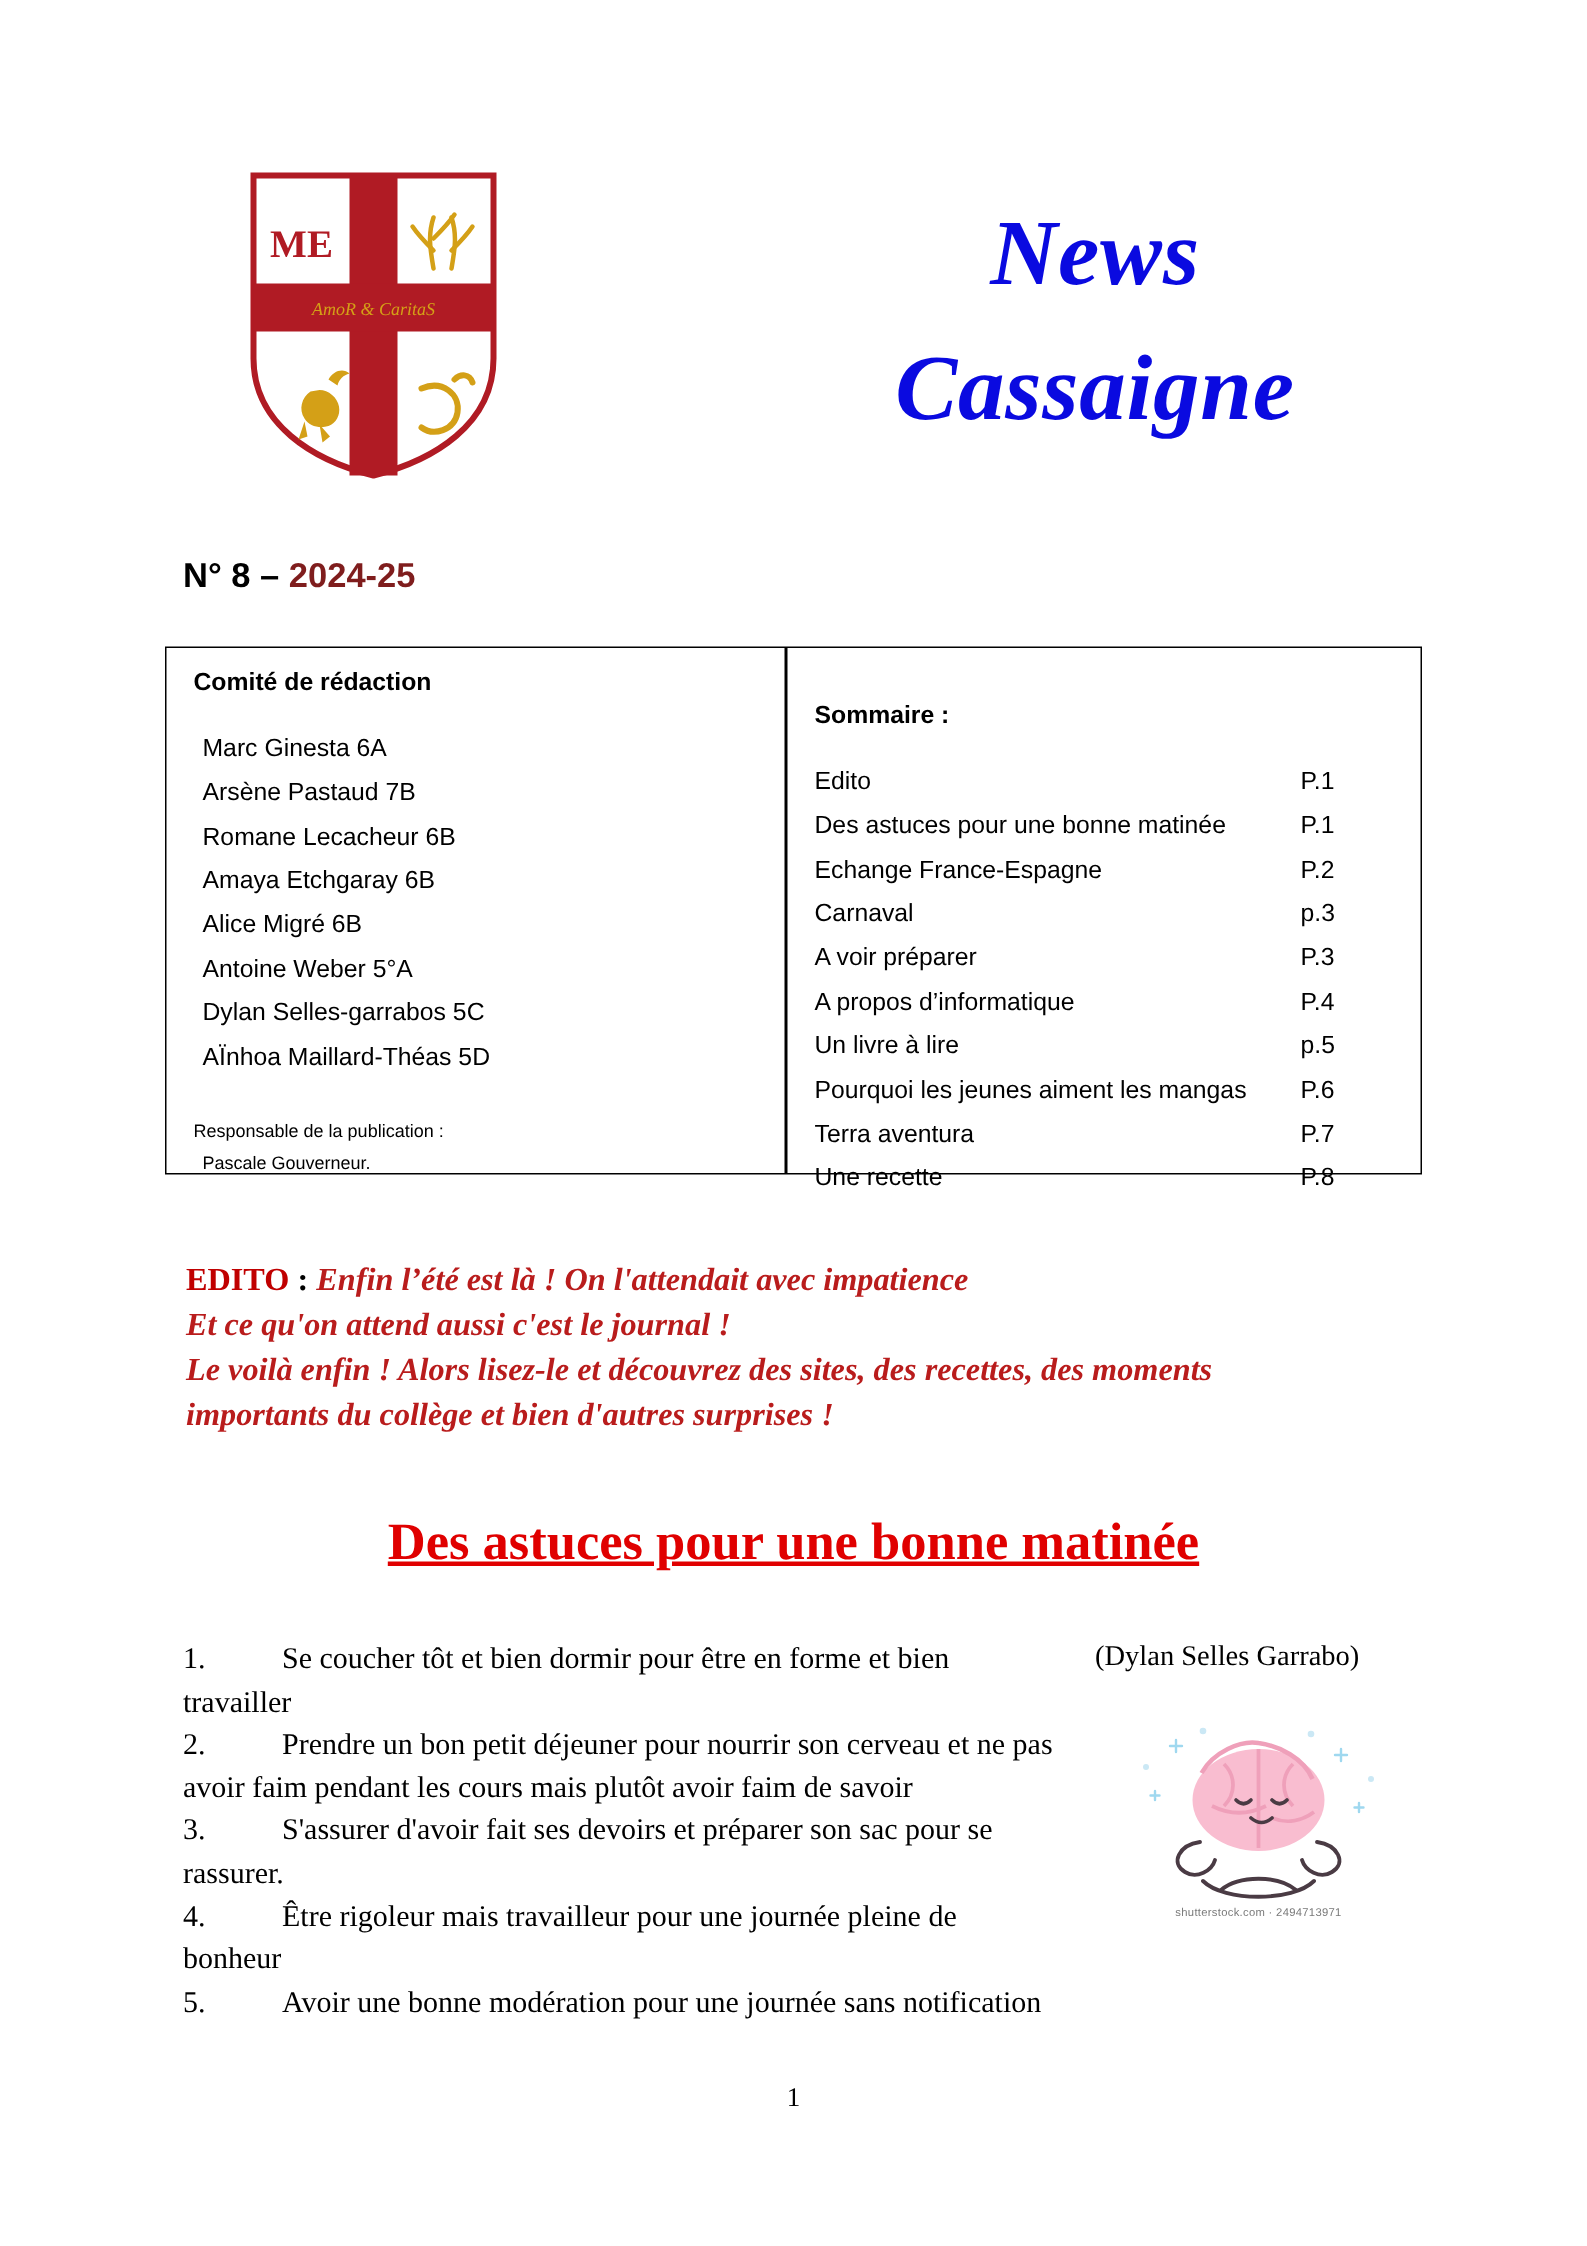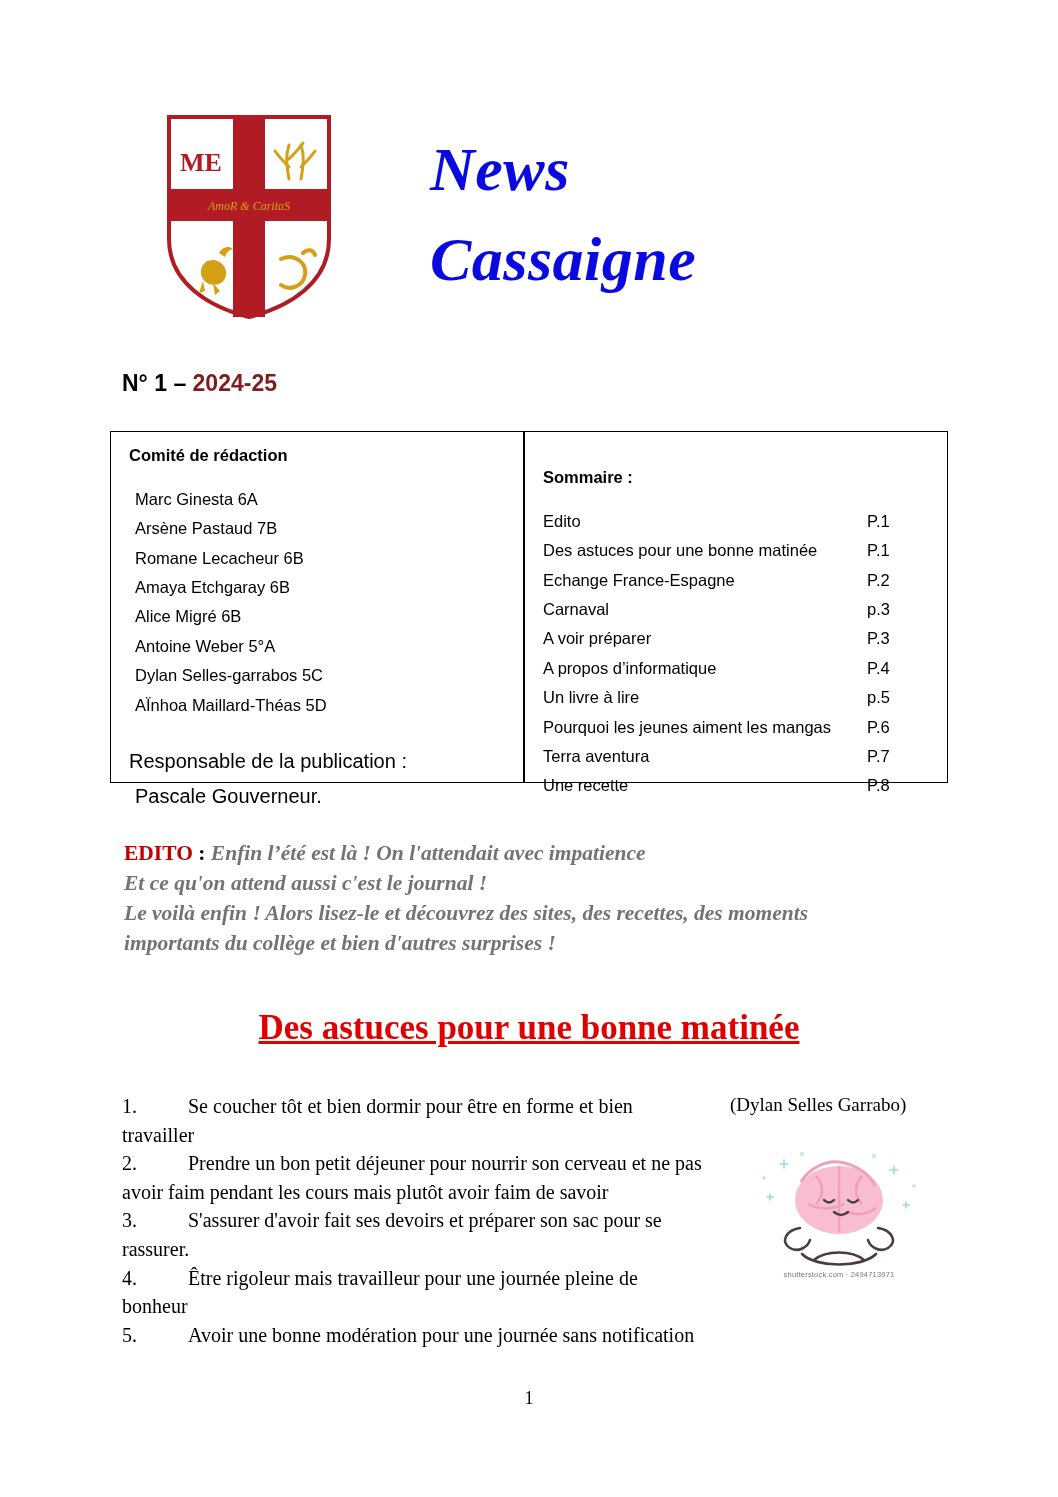--- a/index.html
+++ b/index.html
@@ -31,20 +31,21 @@
     width: 172px;
     height: 212px;
   }
   .crest svg { display: block; }
 
   .masthead {
     position: absolute;
     left: 430px;
     top: 30px;
     width: 600px;
+    text-align: center;
     font-family: "Liberation Serif", serif;
     font-style: italic;
     font-weight: bold;
     color: #0a0ae0;
     font-size: 62px;
     line-height: 1.45;
     letter-spacing: 0.5px;
   }
   .masthead .line1 { display: block; }
   .masthead .line2 { display: block; }
@@ -89,21 +90,21 @@
     margin-bottom: 20px;
   }
   .committee-list {
     font-family: "Liberation Sans", sans-serif;
     font-size: 16.5px;
     line-height: 1.78;
     padding-left: 6px;
   }
   .resp-block {
     font-family: "Liberation Sans", sans-serif;
-    font-size: 20px;
+    font-size: 12px;
     line-height: 1.78;
     margin-top: 24px;
   }
   .resp-name { padding-left: 6px; }
 
   .toc {
     font-family: "Liberation Sans", sans-serif;
     font-size: 16.5px;
     line-height: 1.78;
     margin-top: 20px;
@@ -129,21 +130,21 @@
     font-size: 21.5px;
     font-style: italic;
     font-weight: bold;
     line-height: 1.4;
   }
   .edito .edito-label {
     color: #c00000;
     font-style: normal;
   }
   .edito .edito-colon { color: #000000; font-style: normal; }
-  .edito .edito-text { color: #737373; }
+  .edito .edito-text { color: #b91c1c; }
 
   
   .article-title {
     position: absolute;
     left: 0;
     top: 1008px;
     width: 1058px;
     text-align: center;
     font-family: "Liberation Serif", serif;
     font-weight: bold;
@@ -251,21 +252,21 @@
     </svg>
   </div>
 
   <div class="masthead">
     <span class="line1">News</span>
     <span class="line2">Cassaigne</span>
   </div>
 </div>
 
 <div class="issue-line">
-  <span class="issue-no">N° 1 –</span>
+  <span class="issue-no">N° 8 –</span>
   <span class="issue-year">2024-25</span>
 </div>
 
 <div class="boxes">
 
   <div class="box box-left">
     <div class="box-title">Comité de rédaction</div>
     <div class="committee-list">
       <div>Marc Ginesta 6A</div>
       <div>Arsène Pastaud 7B</div>

